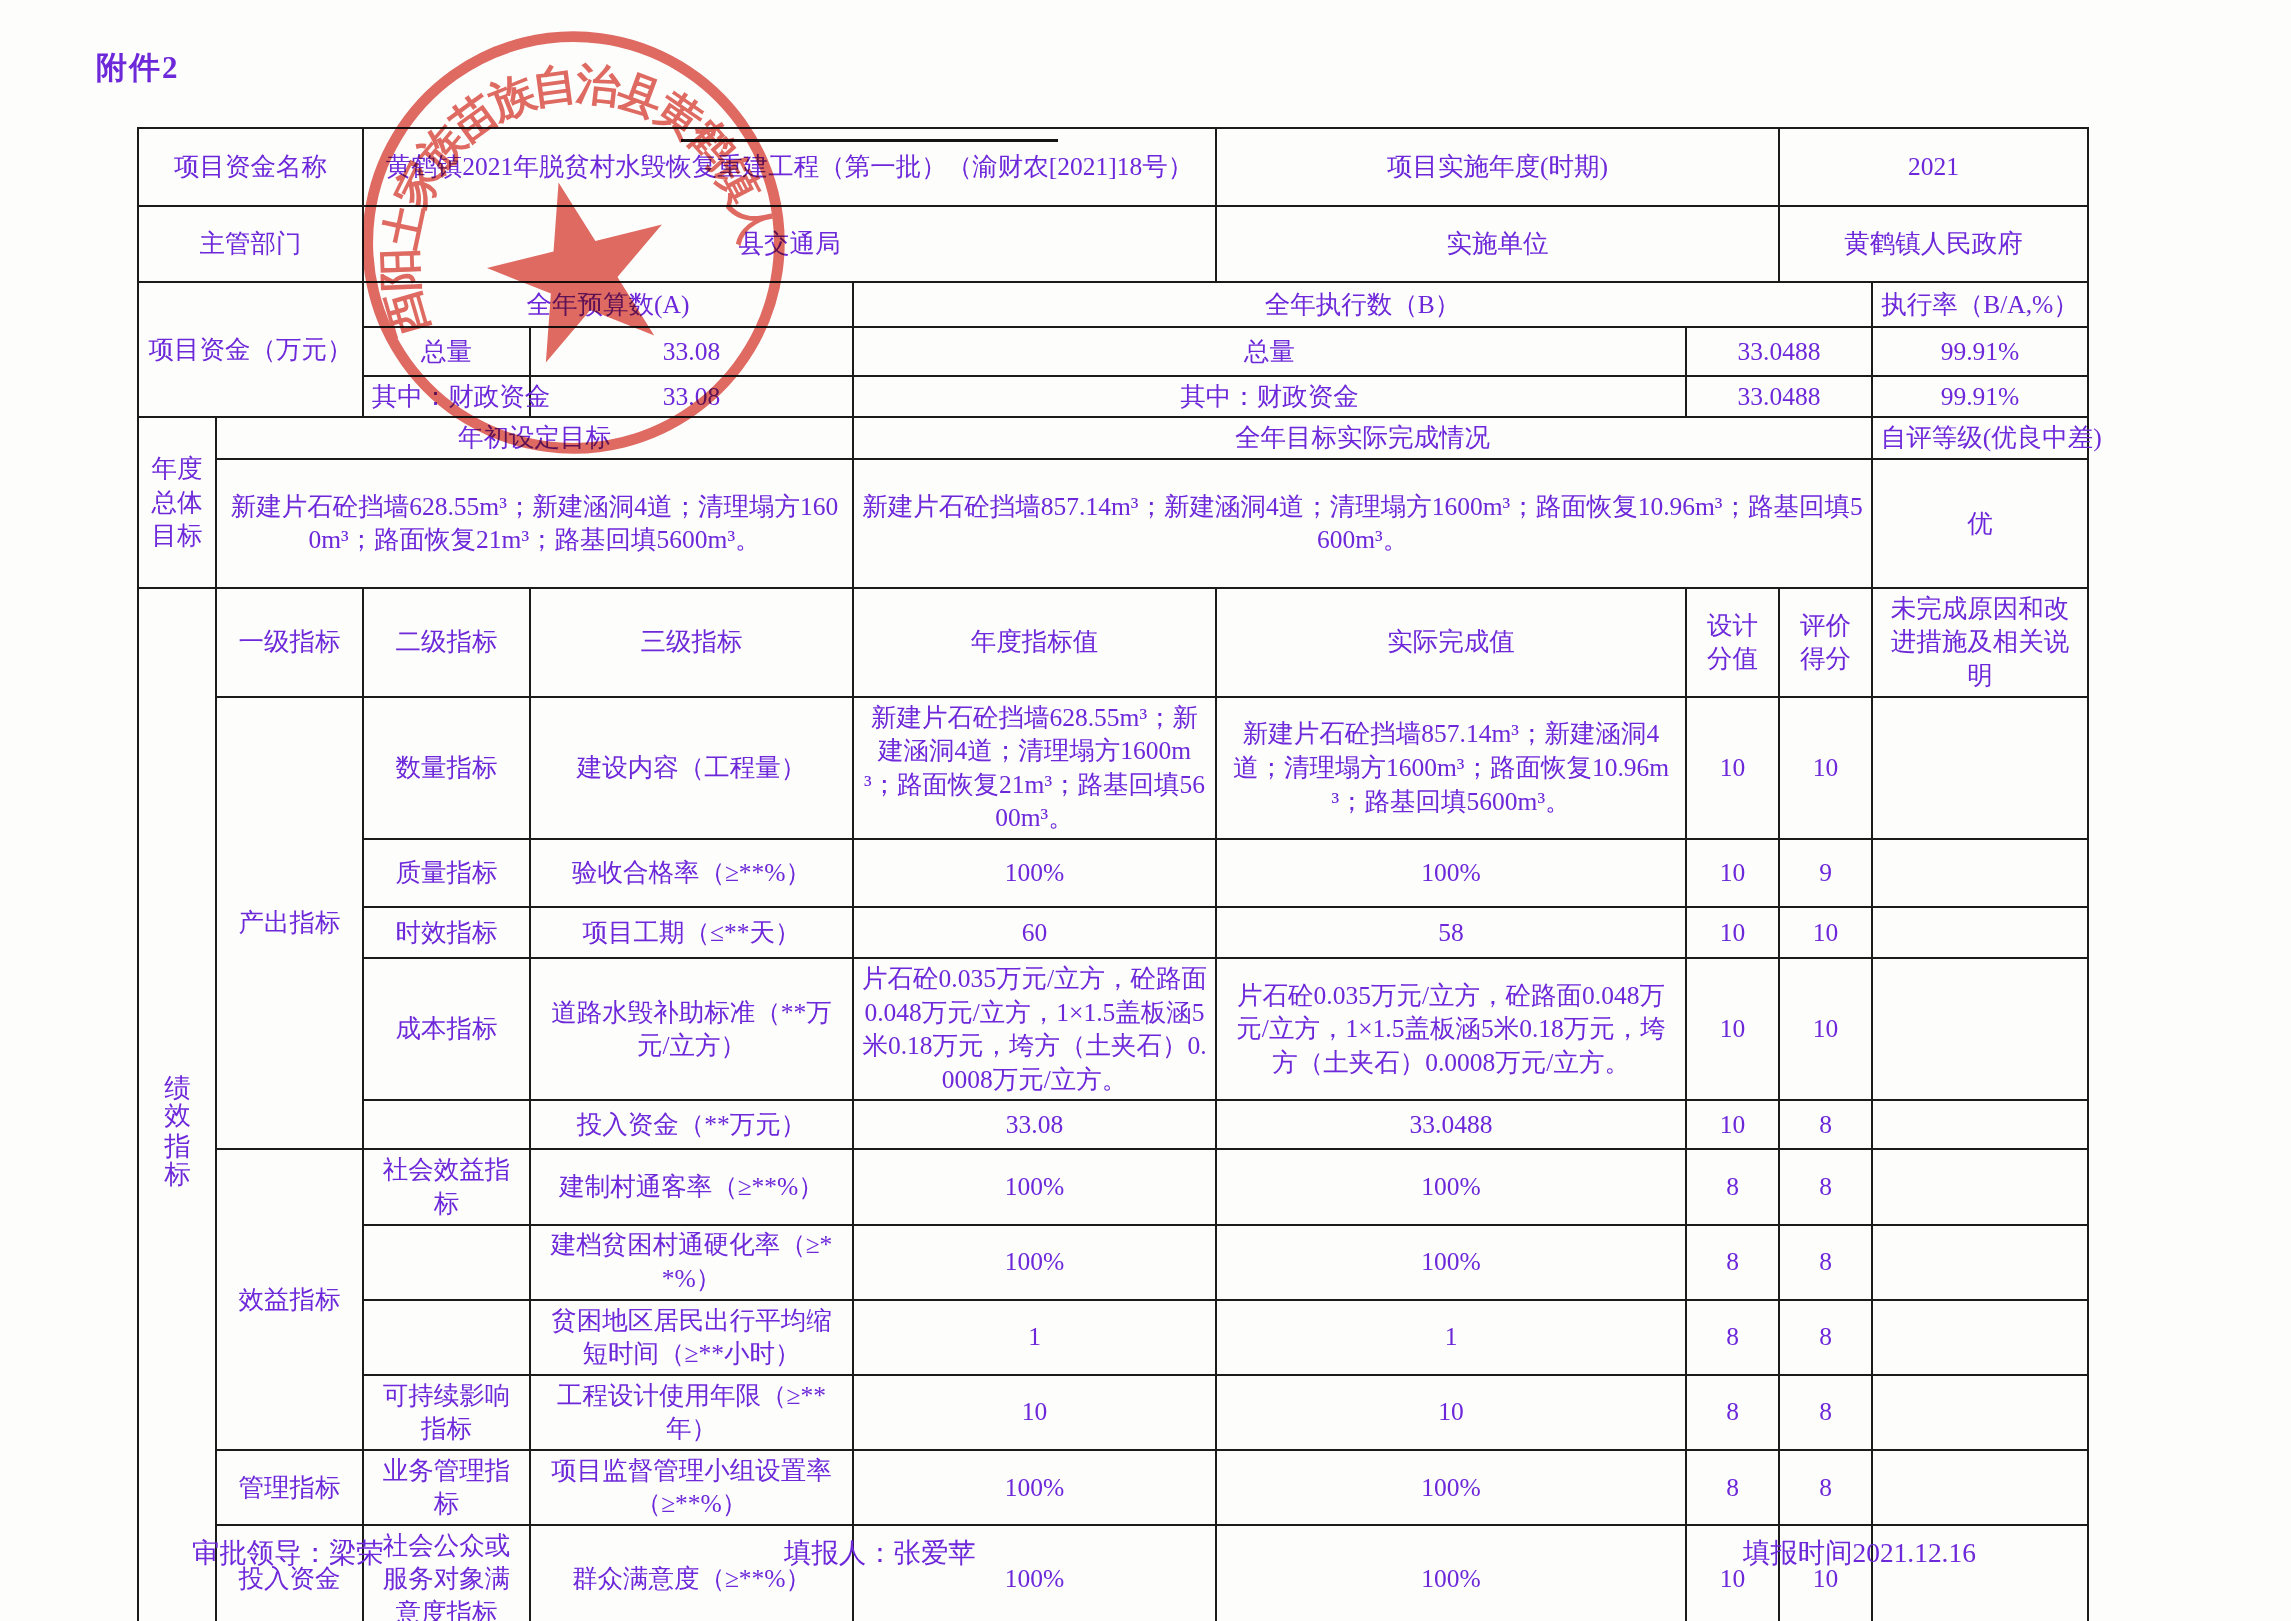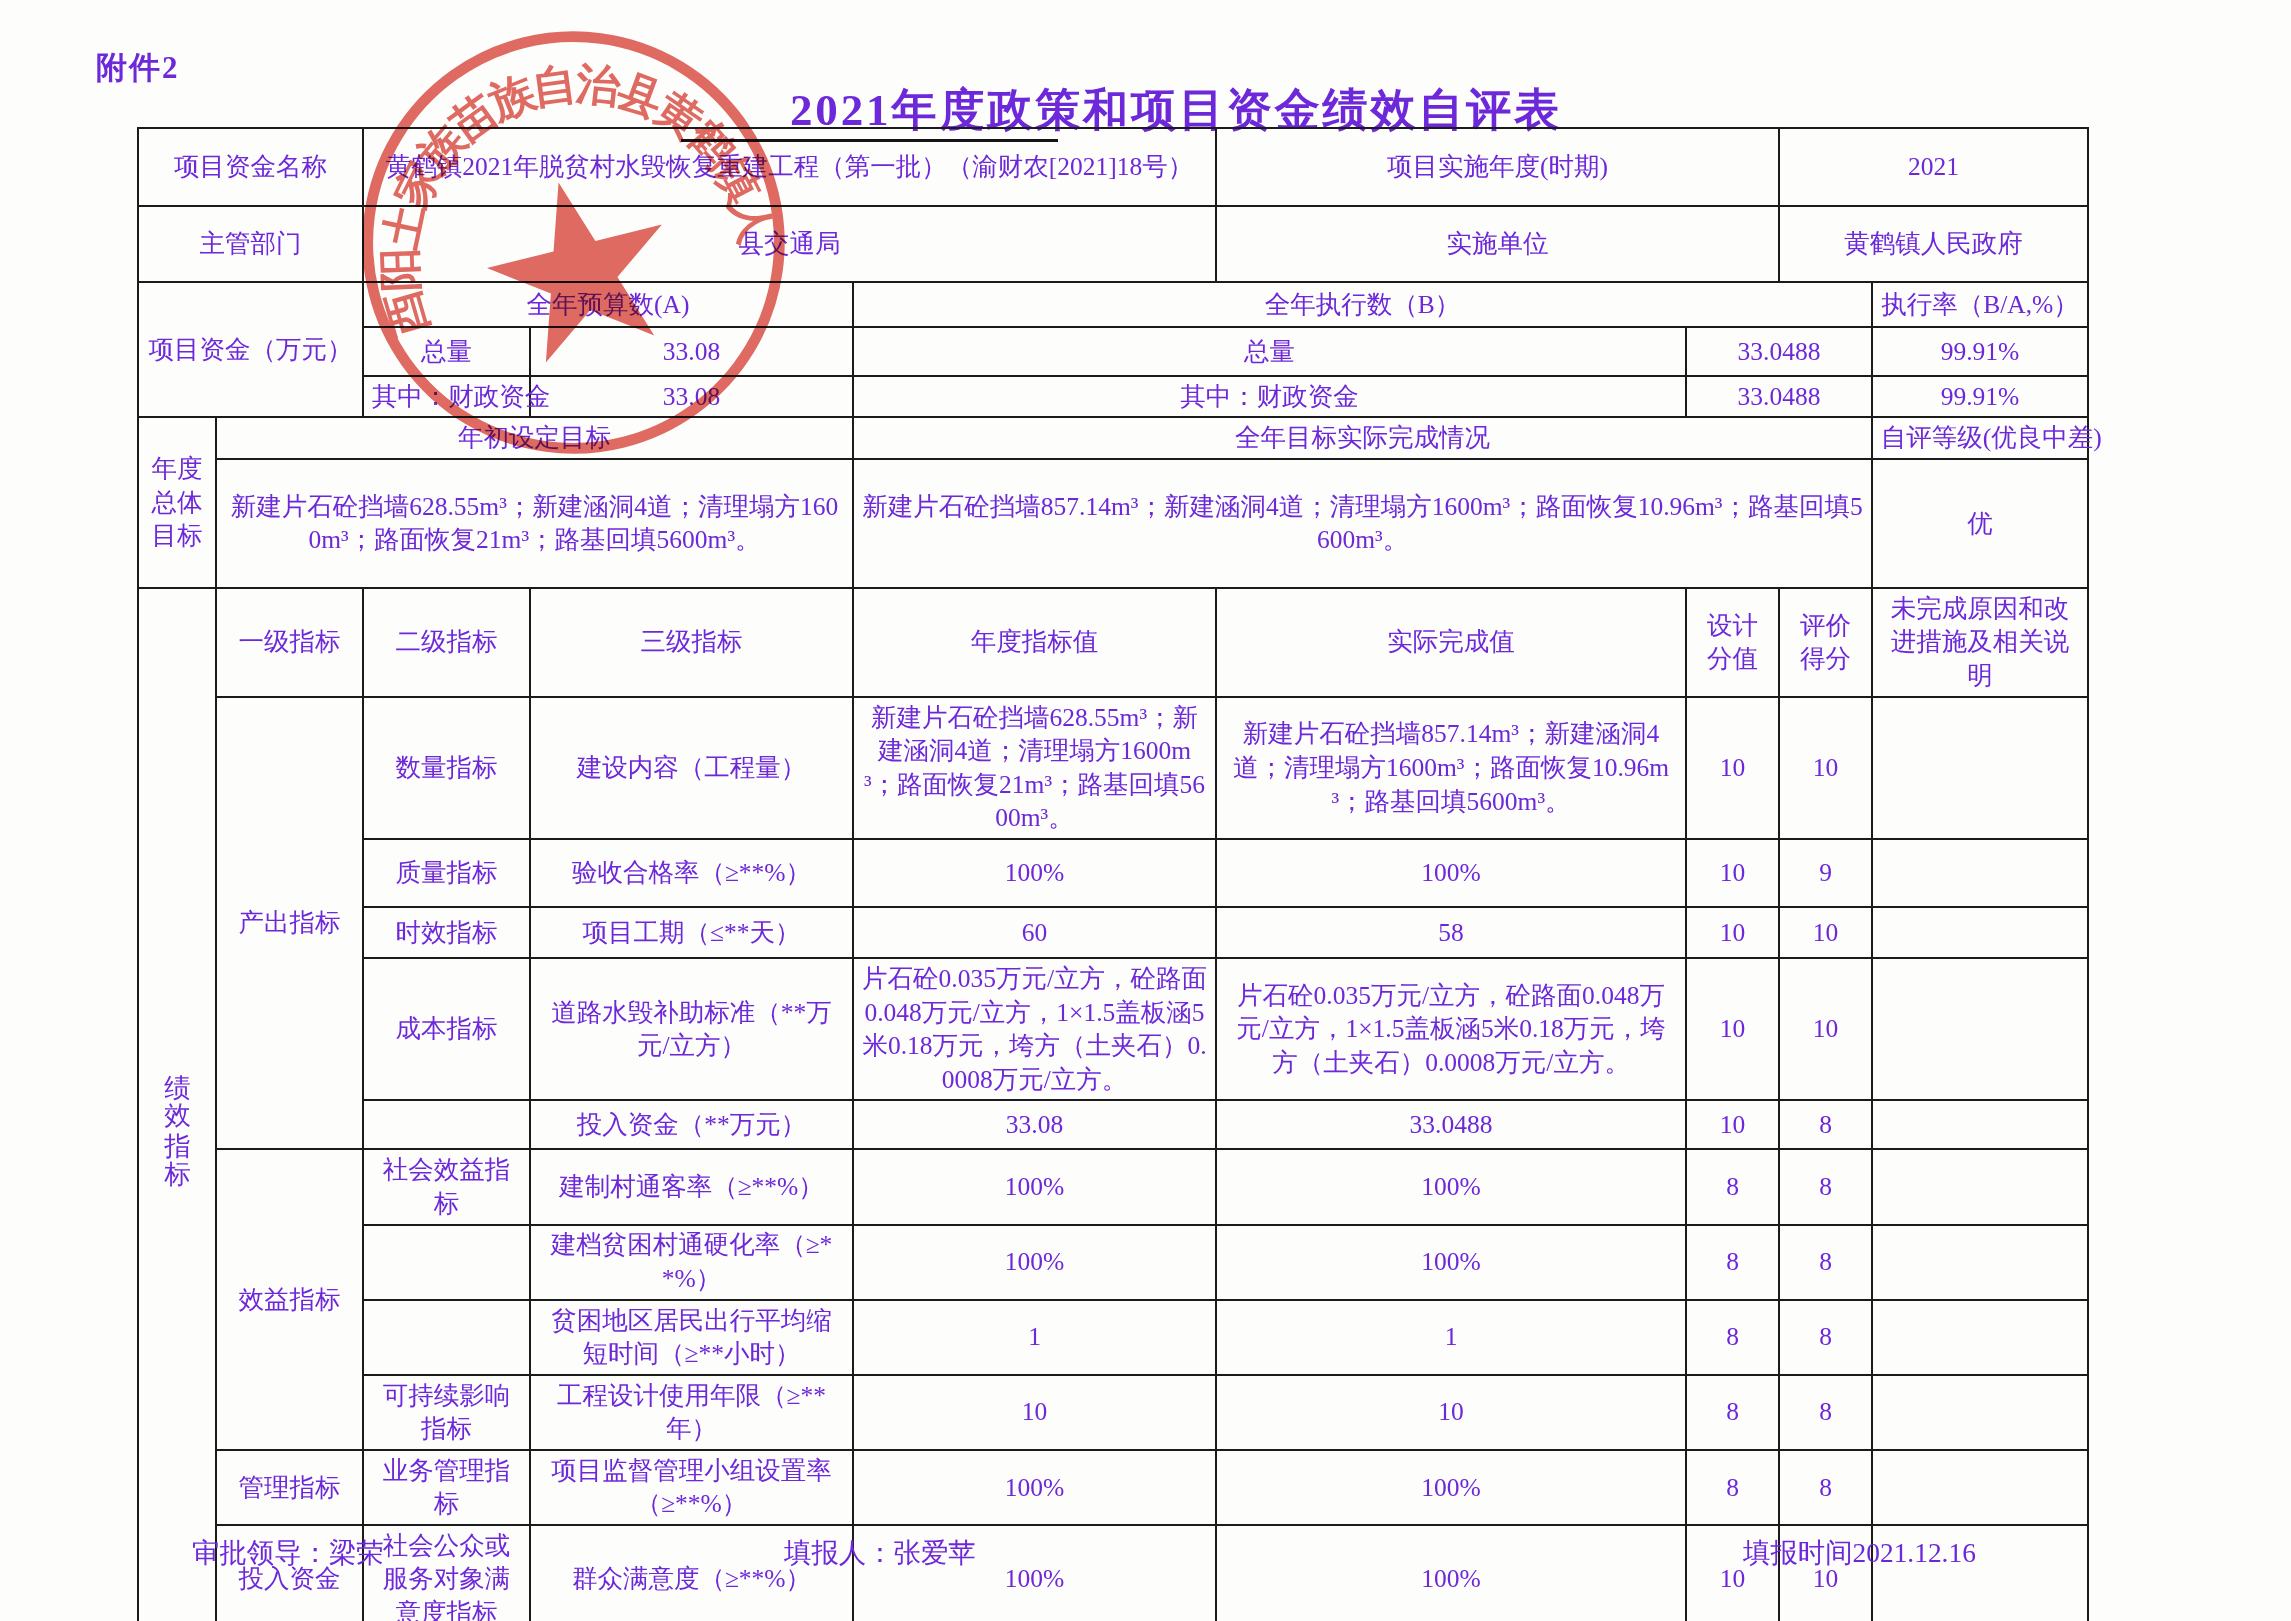--- a/index.html
+++ b/index.html
@@ -61,21 +61,20 @@
   .footer-line .preparer{position:absolute;left:784px;}
   .footer-line .date{position:absolute;left:1743px;}
 </style>
 </head>
 <body>
 
 <div class="page">
 
   <div class="attachment">附件2</div>
 
-  <div class="doc-title">2021年度政策和项目资金绩效自评表</div>
   <div class="title-underline"></div>
 
   <table class="main">
     <colgroup>
       <col style="width:78px">
         <col style="width:147px">
         <col style="width:167px">
       <col style="width:323px">
         <col style="width:363px">
         <col style="width:470px">

